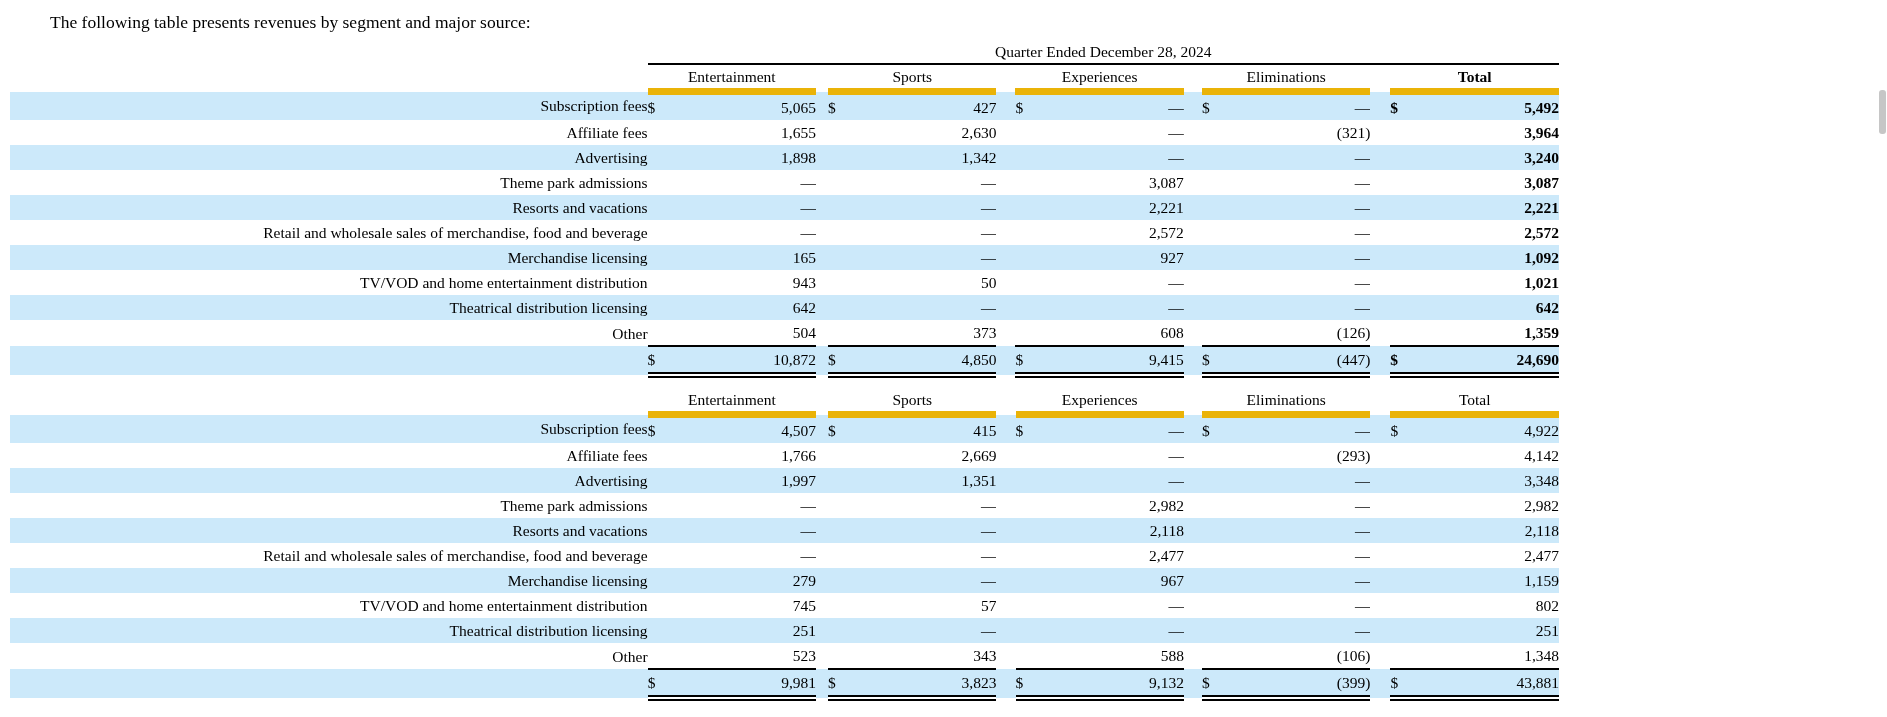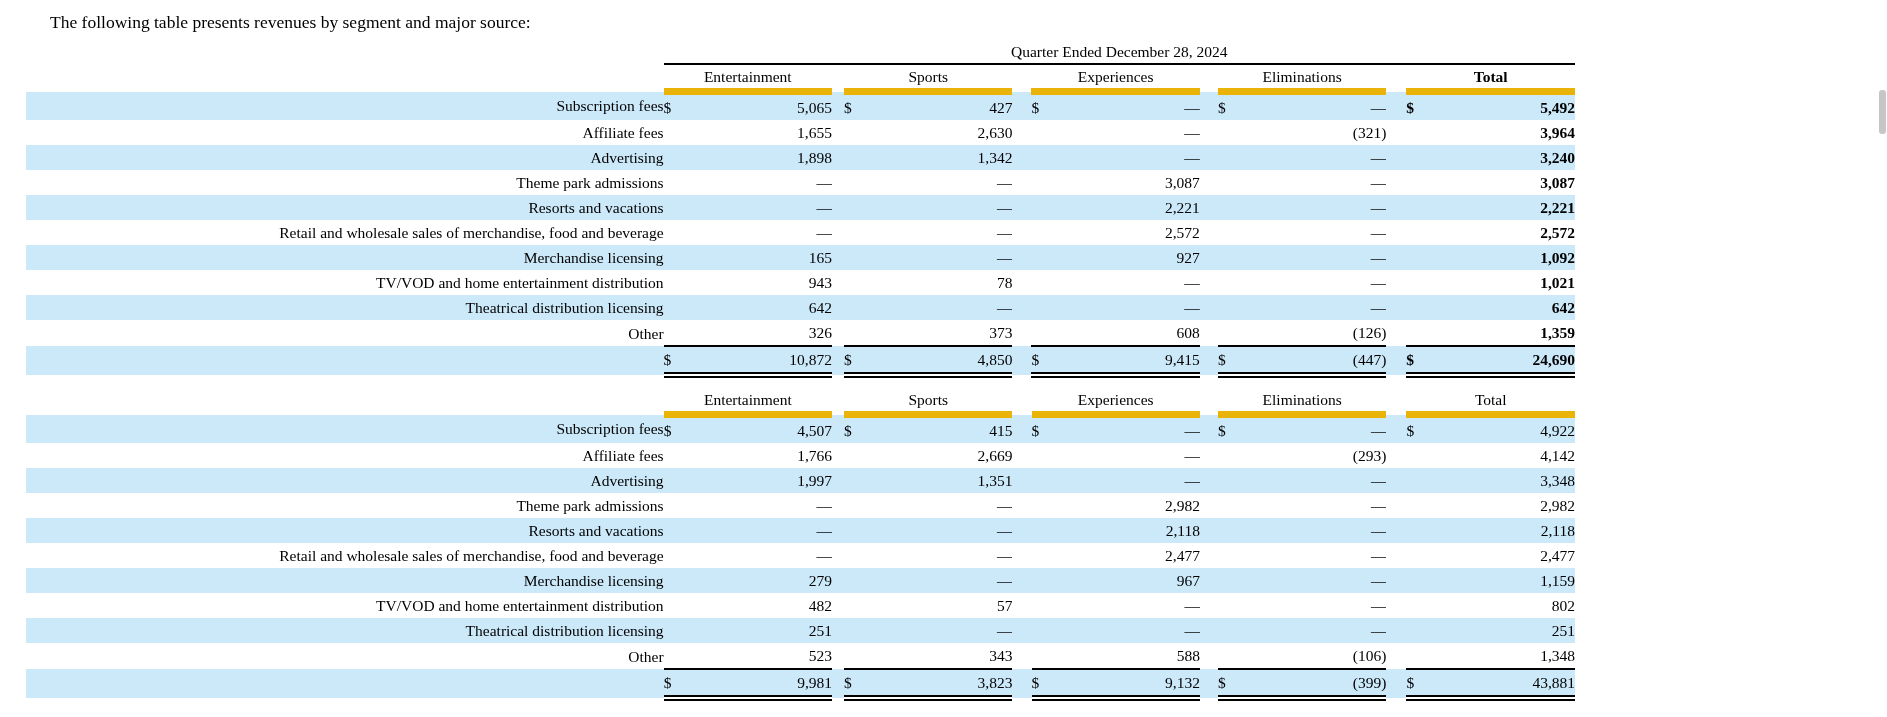--- a/index.html
+++ b/index.html
@@ -15,21 +15,21 @@
   .page { padding: 12px 8px 0 10px; }
   .intro {
     font-size: 17.5px;
     line-height: 20px;
     margin: 0 0 8px 40px;
   }
   table.fin {
     border-collapse: collapse;
     table-layout: fixed;
     width: 1549px;
-    margin: 0 0 10px 16px;
+    margin: 0 0 10px 0;
     font-size: 15.5px;
   }
   table.fin td {
     padding: 0;
     height: 25px;
     line-height: 25px;
     white-space: nowrap;
     overflow: hidden;
     vertical-align: middle;
   }
@@ -219,21 +219,21 @@
             <td class="gap"></td>
             <td class="d b"></td>
             <td class="v b">1,092</td>
           </tr>
           <tr>
             <td class="lbl">TV/VOD and home entertainment distribution</td>
             <td class="d"></td>
             <td class="v">943</td>
             <td class="gap"></td>
             <td class="d"></td>
-            <td class="v">78</td>
+            <td class="v">50</td>
             <td class="gap"></td>
             <td class="d"></td>
             <td class="v">—</td>
             <td class="gap"></td>
             <td class="d"></td>
             <td class="v">—</td>
             <td class="gap"></td>
             <td class="d b"></td>
             <td class="v b">1,021</td>
           </tr>
@@ -250,21 +250,21 @@
             <td class="gap"></td>
             <td class="d"></td>
             <td class="v">—</td>
             <td class="gap"></td>
             <td class="d b"></td>
             <td class="v b">642</td>
           </tr>
           <tr>
             <td class="lbl">Other</td>
             <td class="d"></td>
-            <td class="v">326</td>
+            <td class="v">504</td>
             <td class="gap"></td>
             <td class="d"></td>
             <td class="v">373</td>
             <td class="gap"></td>
             <td class="d"></td>
             <td class="v">608</td>
             <td class="gap"></td>
             <td class="d"></td>
             <td class="v">(126)</td>
             <td class="gap"></td>
@@ -436,21 +436,21 @@
             <td class="gap"></td>
             <td class="d"></td>
             <td class="v">—</td>
             <td class="gap"></td>
             <td class="d"></td>
             <td class="v">1,159</td>
           </tr>
           <tr>
             <td class="lbl">TV/VOD and home entertainment distribution</td>
             <td class="d"></td>
-            <td class="v">482</td>
+            <td class="v">745</td>
             <td class="gap"></td>
             <td class="d"></td>
             <td class="v">57</td>
             <td class="gap"></td>
             <td class="d"></td>
             <td class="v">—</td>
             <td class="gap"></td>
             <td class="d"></td>
             <td class="v">—</td>
             <td class="gap"></td>

